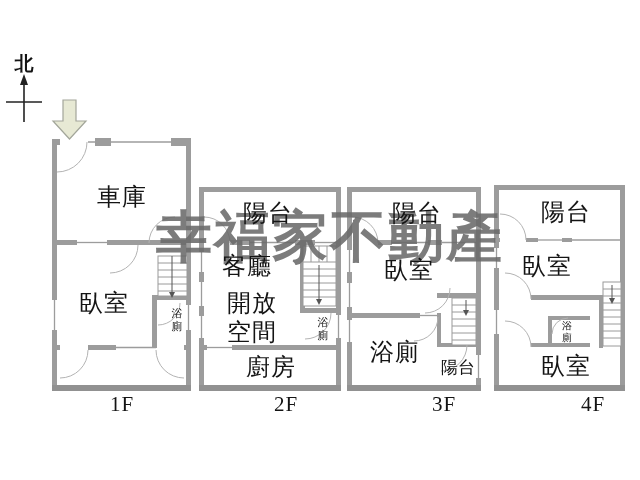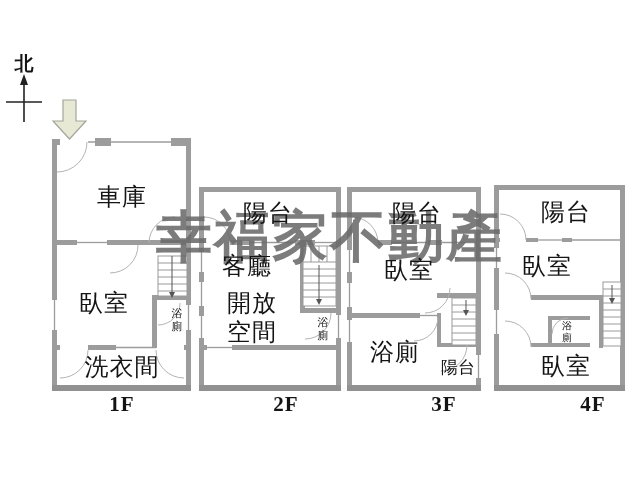--- a/index.html
+++ b/index.html
@@ -5,21 +5,21 @@
   html,body{margin:0;padding:0;background:#fff;}
   #stage{position:relative;width:640px;height:480px;background:#ffffff;overflow:hidden;
          font-family:"Liberation Serif","DejaVu Serif",serif;}
   svg{position:absolute;left:0;top:0;}
   .lbl{position:absolute;transform:translate(-50%,-50%);color:#141414;white-space:nowrap;
        font-family:"Liberation Serif","DejaVu Serif",serif;}
   .room{font-size:24px;letter-spacing:1px;}
   .room-sm{font-size:17px;}
   .vtext{font-size:11px;white-space:normal;width:13px;line-height:1.15;text-align:center;letter-spacing:0;}
   .vtext-xs{font-size:10px;width:12px;}
-  .floorlbl{font-size:21px;letter-spacing:1px;font-weight:bold;}
+  .floorlbl{font-size:21px;letter-spacing:1px;}
   .north{font-size:19px;font-weight:bold;}
   #watermark{position:absolute;transform:translate(-50%,-50%);font-size:56px;font-weight:bold;
              color:#6a6a6a;opacity:0.88;letter-spacing:2px;white-space:nowrap;
              font-family:"Liberation Sans","DejaVu Sans",sans-serif;z-index:5;}
   .lbl{z-index:6;}
   .wrap2{white-space:normal;width:54px;line-height:1.2;text-align:center;}
 </style>
 </head>
 <body>
 
@@ -196,27 +196,27 @@
     <polygon points="63,100 76,100 76,121 86,121 69.5,139 53,121 63,121" fill="#e7e9d4" stroke="#a3a69a" stroke-width="1.2"></polygon>
   </svg>
 
   <div id="watermark" style="left:330px;top:238px;">幸福家不動產</div>
 
   <div class="lbl north" style="left:24px;top:64px;">北</div>
 
   <div class="lbl room" style="left:116px;top:197px;margin-left:6px;">車庫</div>
   <div class="lbl room" style="left:104px;top:303px;">臥室</div>
   <div class="lbl vtext" style="left:177px;top:320px;">浴廁</div>
-  <div class="lbl room" style="left:122px;top:367px;">洗衣間</div>
   <div class="lbl floorlbl" style="left:122px;top:404px;">1F</div>
 
   <div class="lbl room" style="left:268px;top:213px;">陽台</div>
   <div class="lbl room wrap2" style="left:252px;top:318px;">開放空間</div>
   <div class="lbl room" style="left:247px;top:266px;">客廳</div>
   <div class="lbl vtext" style="left:323px;top:329px;">浴廁</div>
+  <div class="lbl room" style="left:271px;top:367px;">廚房</div>
   <div class="lbl floorlbl" style="left:286px;top:404px;">2F</div>
 
   <div class="lbl room" style="left:417px;top:213px;">陽台</div>
   <div class="lbl room" style="left:409px;top:270px;">臥室</div>
   <div class="lbl room" style="left:395px;top:352px;">浴廁</div>
   <div class="lbl room-sm" style="left:458px;top:367px;">陽台</div>
   <div class="lbl floorlbl" style="left:444px;top:404px;">3F</div>
 
   <div class="lbl room" style="left:566px;top:212px;">陽台</div>
   <div class="lbl room" style="left:547px;top:266px;">臥室</div>

